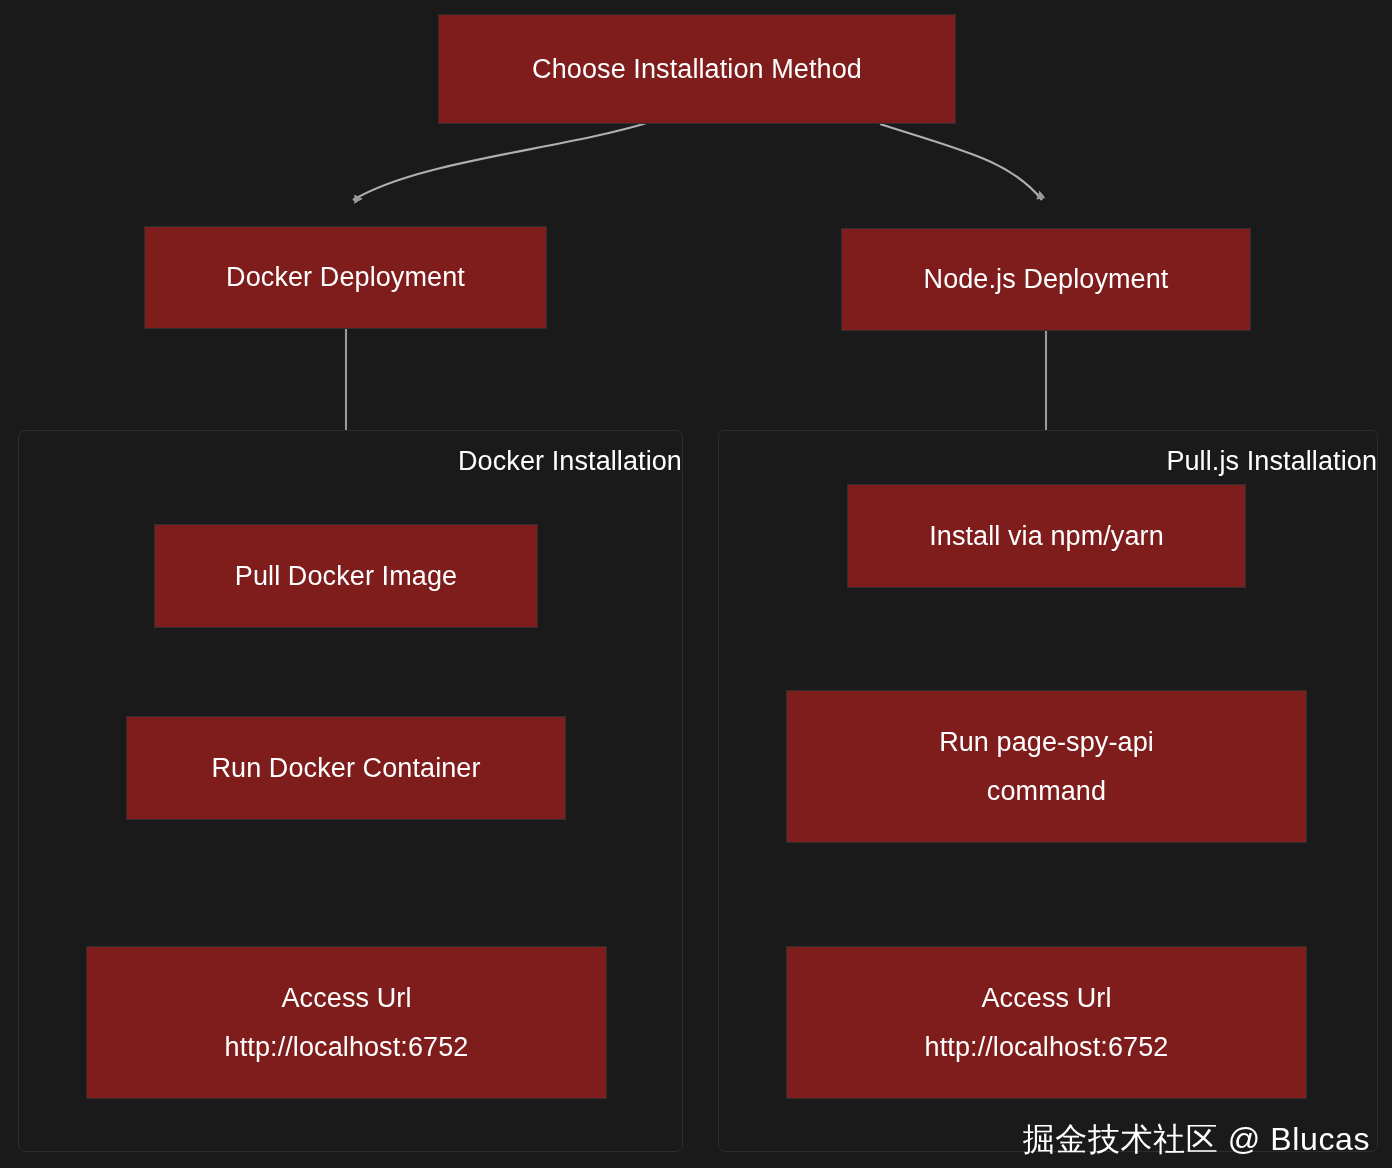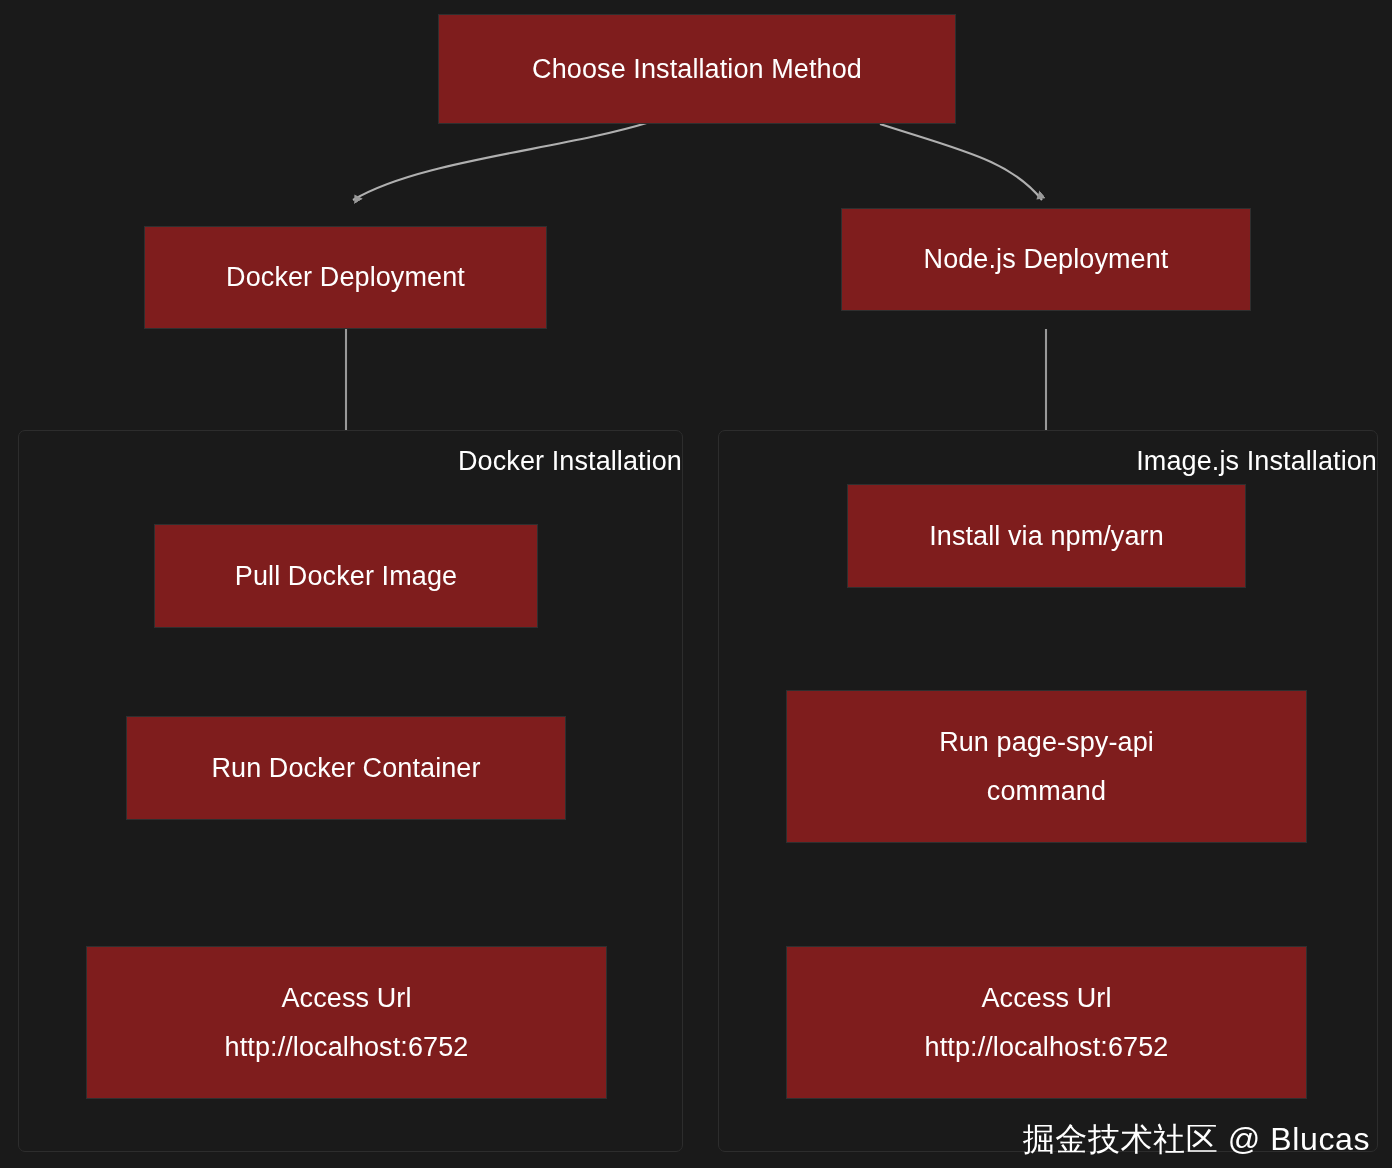--- a/index.html
+++ b/index.html
@@ -110,32 +110,32 @@
     <line x1="1046" y1="588" x2="1046" y2="686" stroke="#999999" stroke-width="2.1" marker-end="url(#arrowhead)"></line>
 
     <line x1="1046" y1="843" x2="1046" y2="940" stroke="#999999" stroke-width="2.1" marker-end="url(#arrowhead)"></line>
   </svg>
 
   <div class="cluster" style="left:18px; top:430px; width:665px; height:722px;">
     <div class="cluster-label">Docker Installation</div>
   </div>
 
   <div class="cluster" style="left:718px; top:430px; width:660px; height:722px;">
-    <div class="cluster-label">Image.js Installation</div>
+    <div class="cluster-label">Pull.js Installation</div>
   </div>
 
   <div class="node" style="left:438px; top:14px; width:518px; height:110px;">
     <span class="node-text">Choose Installation Method</span>
   </div>
 
   <div class="node" style="left:144px; top:226px; width:403px; height:103px;">
     <span class="node-text">Docker Deployment</span>
   </div>
 
-  <div class="node" style="left:841px; top:208px; width:410px; height:103px;">
+  <div class="node" style="left:841px; top:228px; width:410px; height:103px;">
     <span class="node-text">Node.js Deployment</span>
   </div>
 
   <div class="node" style="left:154px; top:484px; width:384px; height:104px;margin-top:40px;">
     <span class="node-text">Pull Docker Image</span>
   </div>
 
   <div class="node" style="left:847px; top:484px; width:399px; height:104px;">
     <span class="node-text">Install via npm/yarn</span>
   </div>

